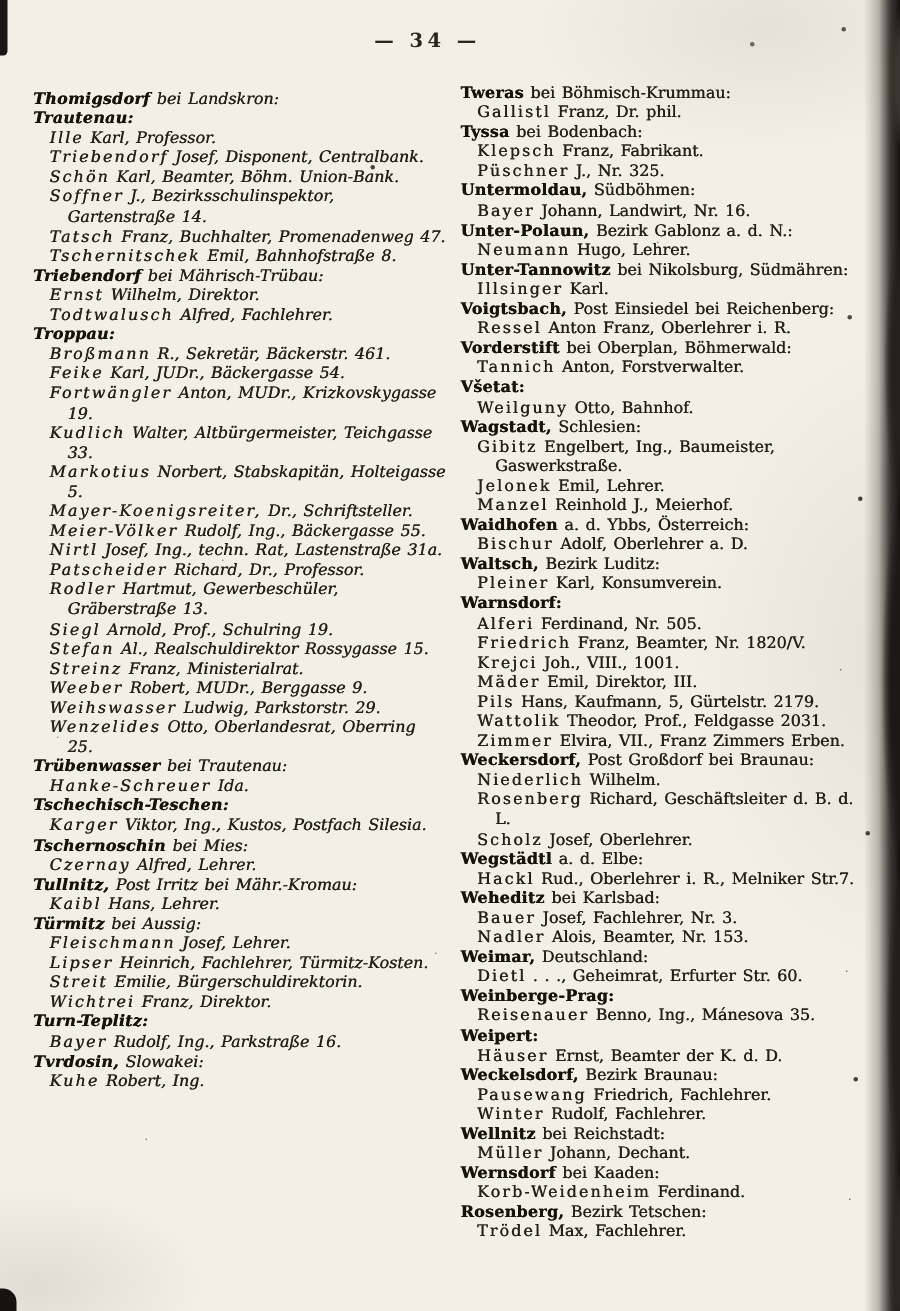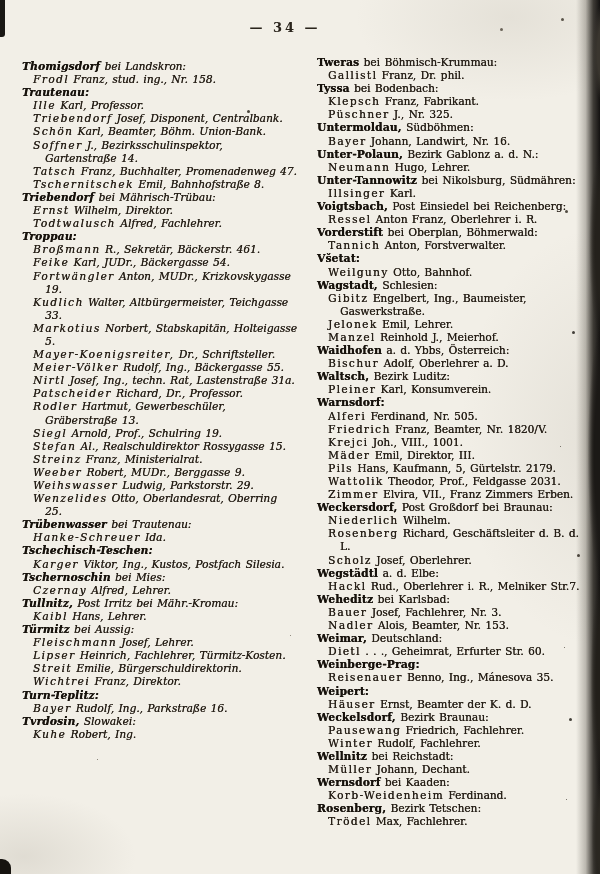--- a/index.html
+++ b/index.html
@@ -20,21 +20,21 @@
     position:absolute;top:20px;left:0;width:570px;text-align:center;
     font-size:13px;font-weight:700;letter-spacing:3px;color:#2a241c;
   }
   .col{
     position:absolute;
     font-size:10.6px;line-height:13.1px;color:#261f17;
     text-shadow:.25px 0 0 currentColor;
     word-spacing:1px;
   }
   .col-left{left:22px;top:60px;width:276px;font-style:italic;}
-  .col-right{left:317px;top:56px;width:272px;}
+  .col-right{left:307px;top:56px;width:272px;}
   .head{font-weight:400;padding-left:14px;text-indent:-14px;}
   .head .hname{font-weight:700;color:#17120c;letter-spacing:.2px;}
   .entry{padding-left:23px;text-indent:-12px;}
   .entry .sp{letter-spacing:1.4px;}
   
   .edge-right{
     position:absolute;top:0;right:0;width:24px;height:874px;
     background:
       radial-gradient(16px 70px  at 115% 6%,  #3a362f 40%, transparent 72%),
       radial-gradient(20px 130px at 118% 28%, #24211c 45%, transparent 76%),
@@ -55,21 +55,20 @@
       -100px 262px 0 -1px #766f62, 42px 524px 0 -1px #766f62, -210px 380px 0 -1px #80796b;
   }
 </style>
 </head>
 <body>
 
 <div class="page">
   <div class="pageno">— 34 —</div>
   <div class="col col-left">
       <div class="head"><span class="hname">Thomigsdorf</span><span> bei Landskron:</span></div>
-      <div class="entry"><span class="sp">Frodl</span><span> Franz, stud. ing., Nr. 158.</span></div>
       <div class="head"><span class="hname">Trautenau:</span><span></span></div>
       <div class="entry"><span class="sp">Ille</span><span> Karl, Professor.</span></div>
       <div class="entry"><span class="sp">Triebendorf</span><span> Josef, Disponent, Centralbank.</span></div>
       <div class="entry"><span class="sp">Schön</span><span> Karl, Beamter, Böhm. Union-Bank.</span></div>
       <div class="entry"><span class="sp">Soffner</span><span> J., Bezirksschulinspektor, Gartenstraße 14.</span></div>
       <div class="entry"><span class="sp">Tatsch</span><span> Franz, Buchhalter, Promenadenweg 47.</span></div>
       <div class="entry"><span class="sp">Tschernitschek</span><span> Emil, Bahnhofstraße 8.</span></div>
       <div class="head"><span class="hname">Triebendorf</span><span> bei Mährisch-Trübau:</span></div>
       <div class="entry"><span class="sp">Ernst</span><span> Wilhelm, Direktor.</span></div>
       <div class="entry"><span class="sp">Todtwalusch</span><span> Alfred, Fachlehrer.</span></div>

